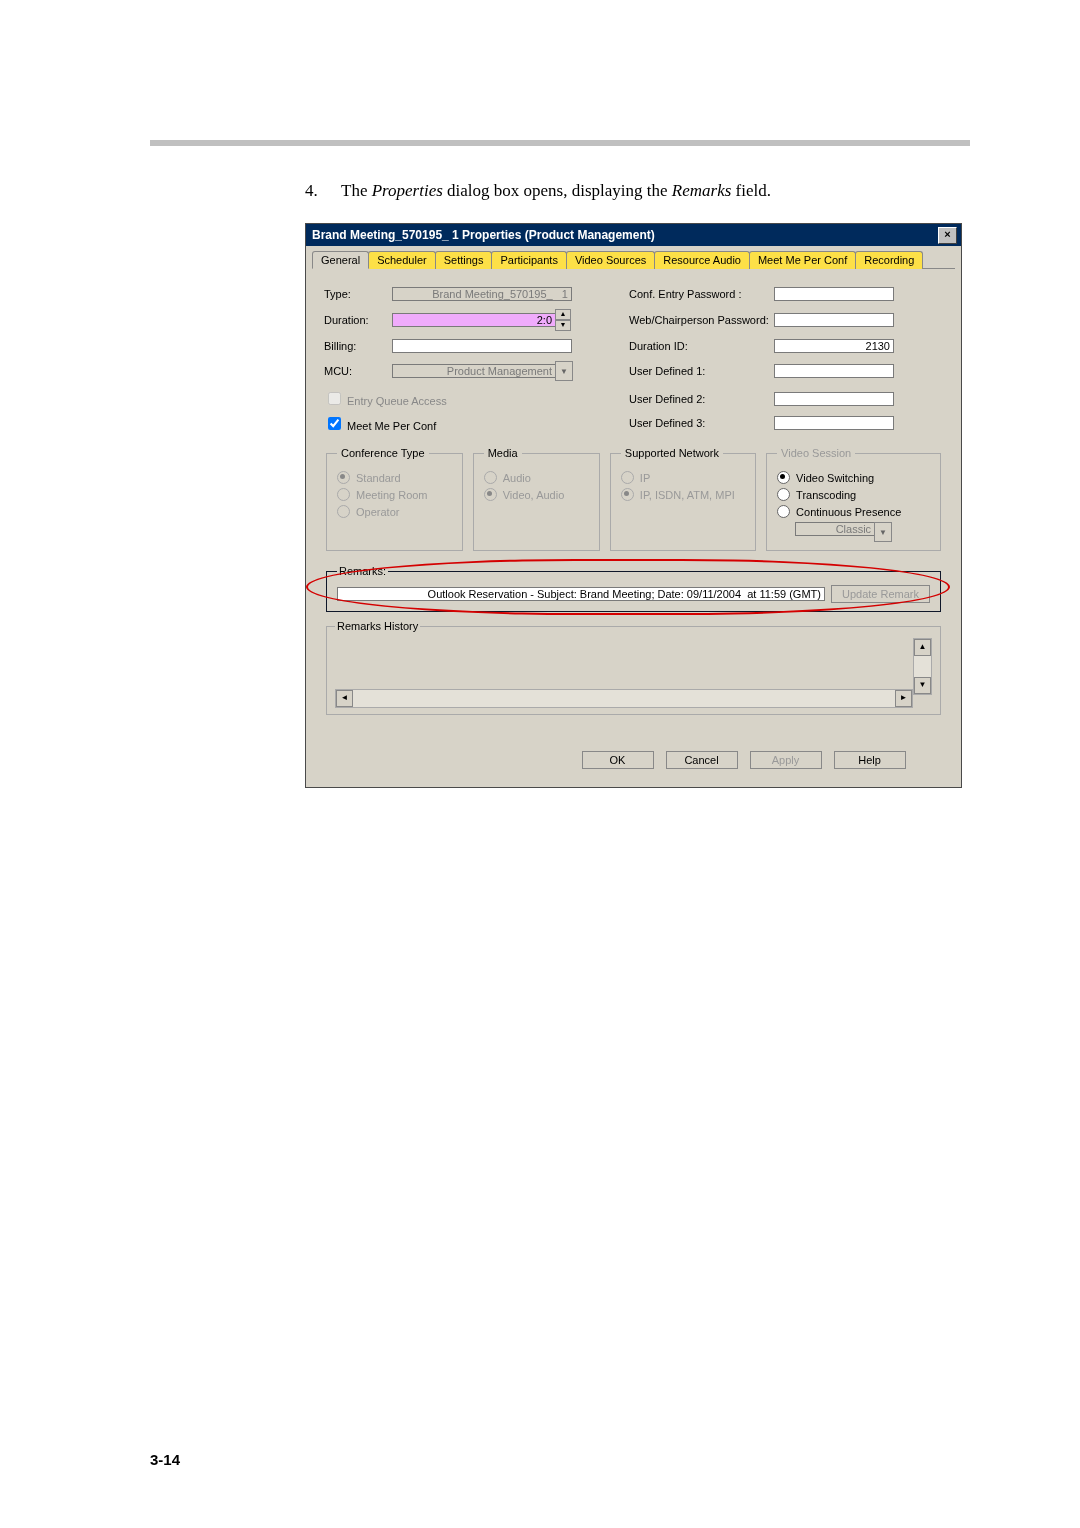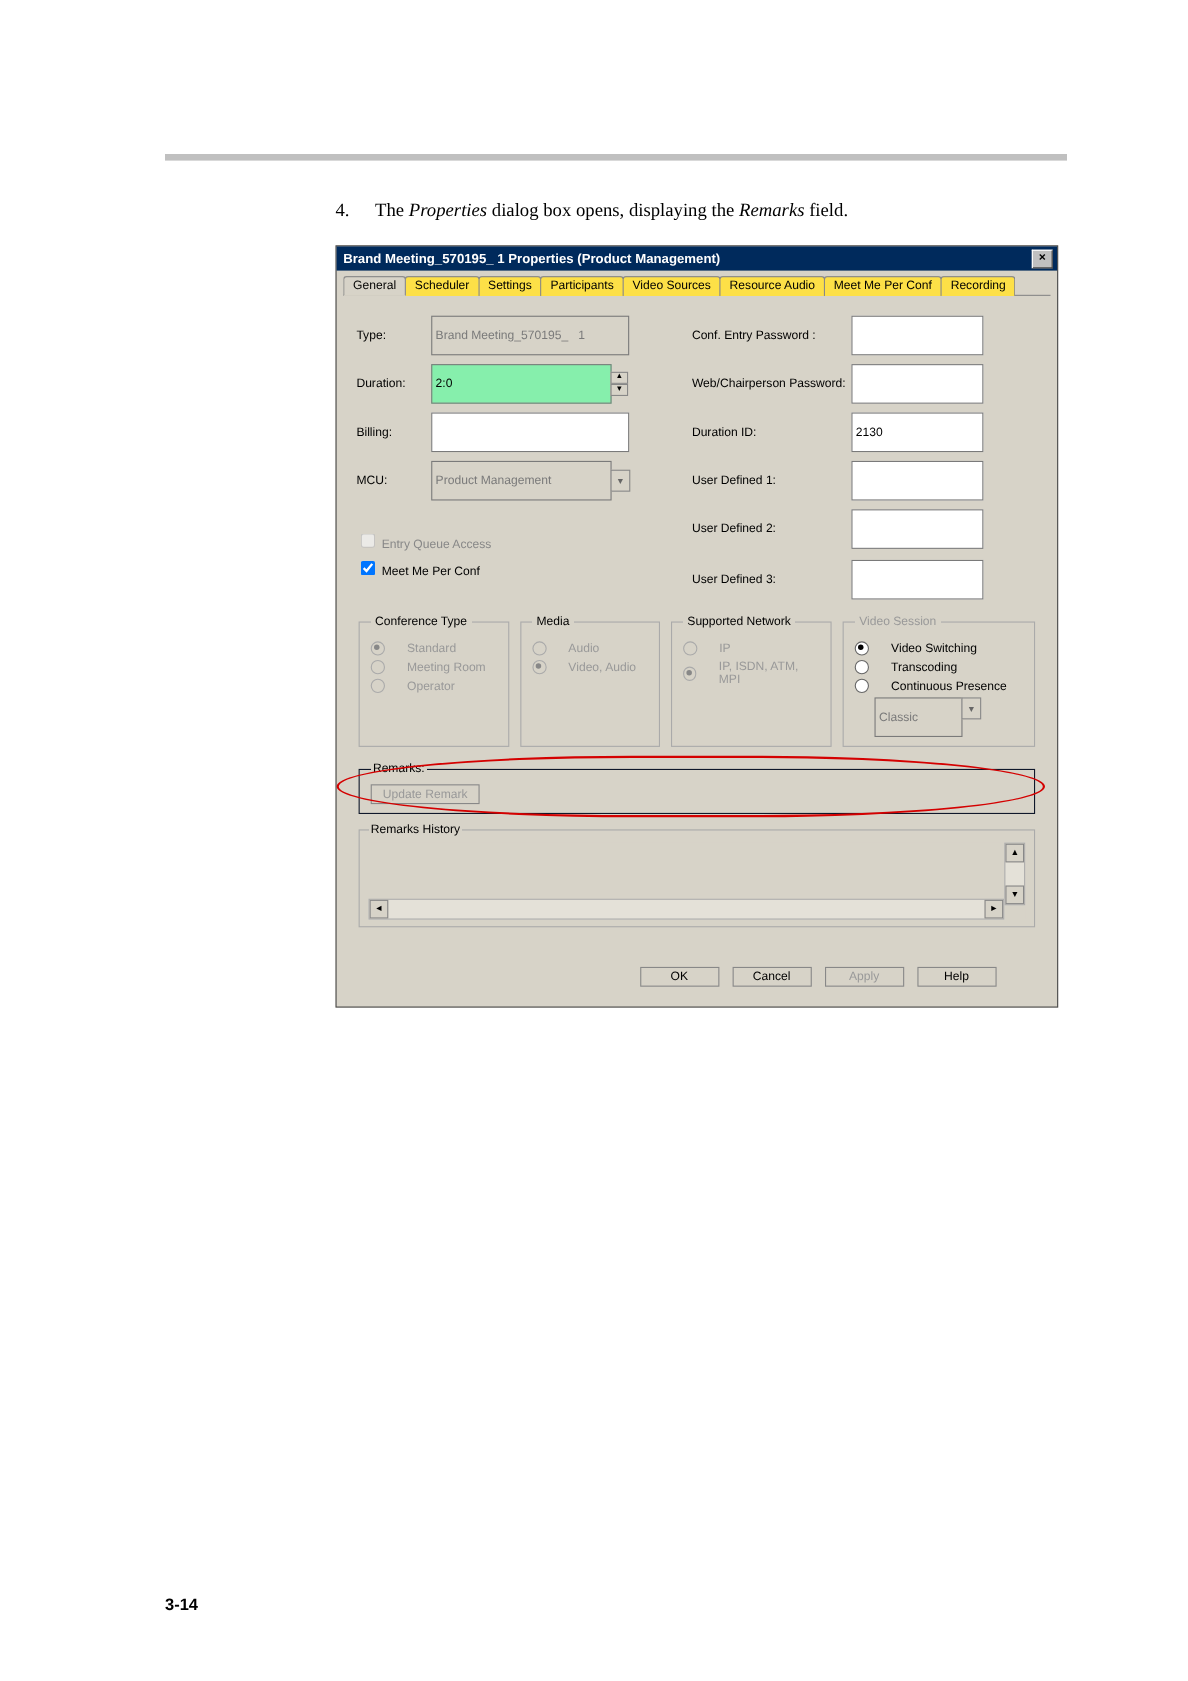--- a/index.html
+++ b/index.html
@@ -111,27 +111,28 @@
   .row {
     display: flex;
     align-items: center;
     margin-bottom: 8px;
   }
   .col-left { width: 305px; display: flex; align-items: center; }
   .col-right { flex: 1; display: flex; align-items: center; }
   .lbl { width: 68px; }
   .lbl-r { width: 145px; }
   .text-input {
-    height: 36px;
+    height: 14px;
     border: 1px solid #7a7a7a;
     background: #fff;
     padding: 1px 3px;
     box-sizing: border-box;
     font-family: Tahoma, Arial, sans-serif;
     font-size: 11px;
+    text-align: right;
   }
   .text-input.disabled { background: #d7d3c8; color: #7a7a7a; }
   .spinner {
     display: inline-flex; flex-direction: column; margin-left: -1px;
   }
   .spinner span {
     width: 14px; height: 9px; border: 1px solid #888;
     background: #d7d3c8; font-size: 7px; line-height: 7px;
     text-align: center;
   }
@@ -150,21 +151,21 @@
     gap: 6px;
     margin-top: 14px;
   }
   fieldset.grp {
     border: 1px solid #aaa;
     padding: 8px 10px;
     font-size: 11px;
   }
   fieldset.grp legend { padding: 0 4px; color: #000; }
   .grp .opt {
-    display: flex; align-items: center; gap: 20px;
+    display: flex; align-items: center; gap: 6px;
     margin: 4px 0;
   }
   .opt.disabled { color: #999; }
   .radio {
     width: 11px; height: 11px; border: 1px solid #666;
     border-radius: 50%; display: inline-block; position: relative;
     background: #fff;
   }
   .radio.disabled { background: #d7d3c8; border-color:#aaa; }
   .radio.checked::after {
@@ -276,21 +277,21 @@
           </div>
           <div class="col-right">
             <span class="lbl-r">Conf. Entry Password :</span>
             <input class="text-input" style="width: 120px;">
           </div>
         </div>
 
         <div class="row">
           <div class="col-left">
             <span class="lbl">Duration:</span>
-            <input class="text-input" style="width: 164px; background: #86efac;" value="2:0">
+            <input class="text-input" style="width: 164px; background: #f0abfc;" value="2:0">
             <div class="spinner">
                 <span>▲</span>
                 <span>▼</span>
               </div>
           </div>
           <div class="col-right">
             <span class="lbl-r">Web/Chairperson Password:</span>
             <input class="text-input" style="width: 120px;">
           </div>
         </div>
@@ -391,20 +392,21 @@
               <input class="text-input disabled" style="width: 80px;" readonly="" value="Classic">
               <div class="combo-arrow">▼</div>
             </div>
           </fieldset>
         </div>
 
         <div style="position:relative;">
           <fieldset class="remarks">
             <legend>Remarks:</legend>
             <div class="remarks-inner">
+              <input class="text-input" style="flex: 1 1 0%;" value="Outlook Reservation - Subject: Brand Meeting; Date: 09/11/2004  at 11:59 (GMT)">
               <button class="btn disabled">Update Remark</button>
             </div>
           </fieldset>
           <div class="callout" style="left:-18px;top:-6px;width:640px;height:52px;"></div>
         </div>
 
         <fieldset class="history">
           <legend>Remarks History</legend>
           <div class="history-box">
             <div class="scrollbar-v">

